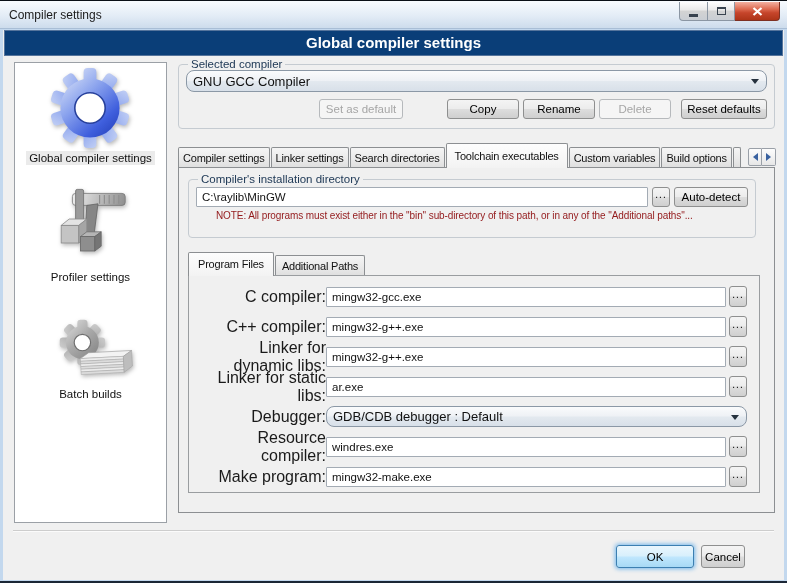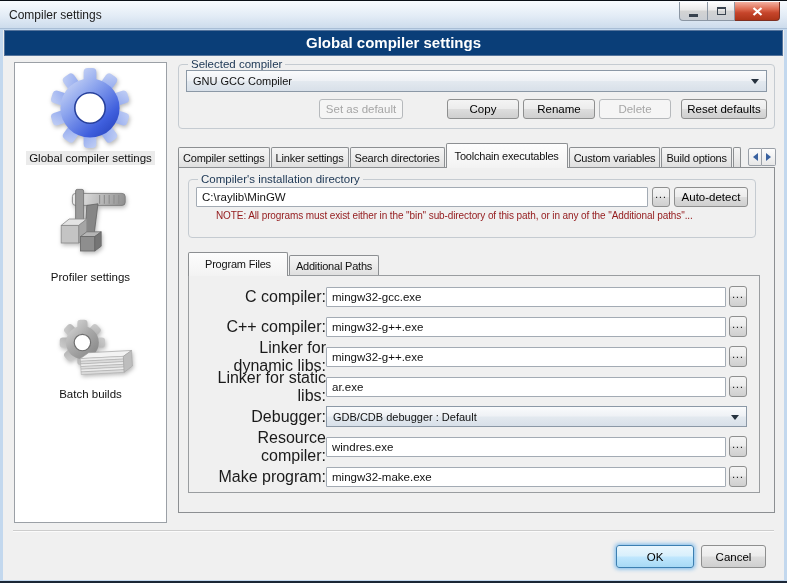--- a/index.html
+++ b/index.html
@@ -41,24 +41,24 @@
   .side-label.selected { background:#ebebeb; }
   .si-1 { margin-top:5px; } .si-2 { margin-top:22px; } .si-3 { margin-top:28px; }
 
   
   fieldset.fs { border:1px solid #c5cbd1; border-radius:4px; background:transparent; padding:0 7px 5px; }
   fieldset.fs legend { font-size:11.5px; color:#203a57; padding:0 3px; margin-left:2px; }
 
   .fs-compiler { position:absolute; left:175px; top:28px; width:597px; height:71px; }
 
   
-  .combo { position:relative; height:22px; border:1px solid #8b98a6; border-radius:0;
+  .combo { position:relative; height:22px; border:1px solid #8b98a6; border-radius:8px;
            background:linear-gradient(#fafbfc,#eef1f5 48%,#e3e9ef 52%,#d8e0e9);
            display:flex; align-items:center; padding:0 24px 0 6px; cursor:pointer;
-           font-size:11px; overflow:hidden; white-space:nowrap; }
+           font-size:13px; overflow:hidden; white-space:nowrap; }
   .combo .arr { position:absolute; right:7px; top:50%; margin-top:-2px; width:0; height:0;
            border-left:4px solid transparent; border-right:4px solid transparent; border-top:5px solid #25313e; }
 
   .btnrow { display:flex; gap:4px; margin-top:7px; }
   .btn { height:20px; border:1px solid #8e8f8f; border-radius:3px; font-size:11.5px; color:#000;
          background:linear-gradient(#f4f4f4,#ececec 48%,#dddddd 52%,#cfcfcf);
          display:grid; place-items:center; cursor:pointer; font-family:inherit; }
   .btn.disabled { background:#f5f5f5; border-color:#b6b9bc; color:#a6a6a6; cursor:default; }
   .b-set { margin-left:133px; width:84px; } .b-copy { margin-left:40px; width:72px; }
   .b-ren { width:72px; } .b-del { width:72px; } .b-reset { margin-left:auto; width:86px; }
@@ -85,35 +85,35 @@
   .fs-dir { position:absolute; left:9px; top:5px; width:568px; height:65px; }
   .dirrow { display:flex; align-items:center; gap:4px; margin-top:2px; }
   input.text { height:20px; border:1px solid #a3abb4; border-radius:1px; background:#fff;
                font-family:inherit; font-size:11.5px; padding:0 5px; flex:1; min-width:0; color:#111; }
   .browse { width:18px; height:20px; flex-shrink:0; font-size:10px; letter-spacing:1px; line-height:8px; padding-bottom:4px; }
   .b-auto { width:74px; flex-shrink:0; }
   .note { margin-top:3px; font-size:10px; letter-spacing:-0.1px; color:#93191b; white-space:nowrap; overflow:hidden;margin-left:20px; }
 
   .subtabs { position:absolute; left:9px; top:84px; height:24px; display:flex; align-items:flex-end; }
   .subtabs .tab { font-size:11px; padding:0 6px; }
-  .subtabs .tab.active { height:24px; line-height:23px; padding:0 16px; }
+  .subtabs .tab.active { height:24px; line-height:23px; padding:0 9px; }
   .subpage { position:absolute; left:9px; top:107px; width:572px; height:218px;
              border:1px solid #9a9da0; background:#f0f0f0; padding:10px 12px 0 13px; }
   .frow { display:flex; align-items:center; height:21px; margin-bottom:9px; }
   .flabel { width:124px; flex-shrink:0; font-size:16px; color:#1a1a1a;text-align:right; }
   .frow .combo { flex:1; height:21px; }
   .frow .browse { margin-left:3px; height:21px; }
 
   
   .sep { position:absolute; left:10px; right:10px; top:500px; height:2px;
          border-top:1px solid #cdcdcd; border-bottom:1px solid #fbfbfb; }
   .f-ok { position:absolute; left:613px; top:515px; width:78px; height:23px;
           border-color:#3c7fb1; box-shadow:0 0 4px 1px #74b6ea;
           background:linear-gradient(#eaf6fd,#d9f0fc 45%,#bee6fd 55%,#a7d9f5); }
-  .f-cancel { position:absolute; left:698px; top:515px; width:65px; height:23px; }
+  .f-cancel { position:absolute; left:698px; top:515px; width:44px; height:23px; }
 </style>
 </head>
 <body>
 
 <div class="window">
   <div class="titlebar">
     <span class="title">Compiler settings</span>
     <div class="winbtns">
       <div class="wbtn min">
           <span class="glyph-min"></span>

